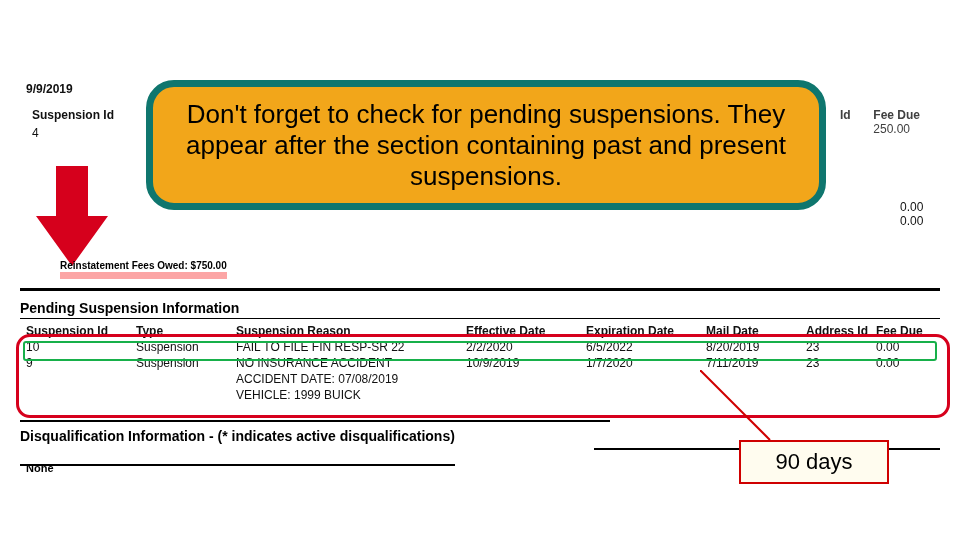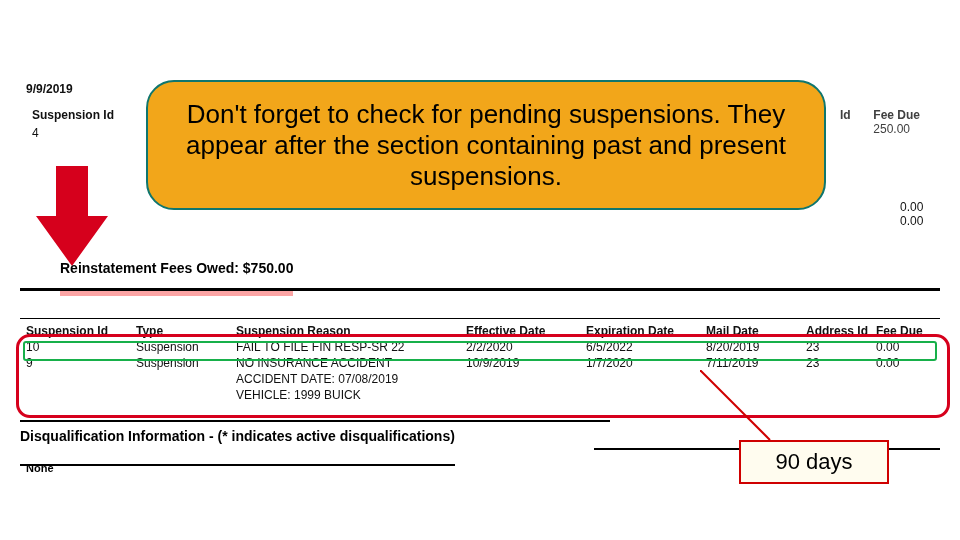--- a/index.html
+++ b/index.html
@@ -58,21 +58,21 @@
     color: #111;
     line-height: 14px;
   }
   .callout {
     position: absolute;
     top: 80px;
     left: 146px;
     width: 680px;
     height: 130px;
     background: #f2a61a;
-    border: 2px solid #0f766e;
+    border: 7px solid #0f766e;
     border-radius: 28px;
     display: flex;
     align-items: center;
     justify-content: center;
     text-align: center;
     font-family: "Segoe UI", Arial, sans-serif;
     font-size: 26px;
     font-weight: 400;
     color: #000;
     padding: 0 30px;
@@ -84,24 +84,24 @@
     left: 36px;
     width: 72px;
     height: 100px;
   }
   .arrow svg { width: 100%; height: 100%; }
 
   .fees-owed {
     position: absolute;
     top: 260px;
     left: 60px;
-    font-size: 14px;
+    font-size: 10px;
     font-weight: bold;
     border-bottom: 7px solid #fca5a5;
-    padding-bottom: 13px;
+    padding-bottom: 1px;
     display: inline-block;
   }
 
   .hr1 {
     position: absolute;
     top: 288px;
     left: 20px;
     width: 920px;
     height: 3px;
     background: #000;
@@ -244,20 +244,21 @@
 
   <div class="arrow">
     <svg viewBox="0 0 72 100">
       <path d="M20 0 H52 V50 H72 L36 100 L0 50 H20 Z" fill="#d6001c"></path>
     </svg>
   </div>
 
   <div class="fees-owed">Reinstatement Fees Owed: $750.00</div>
 
   <div class="hr1"></div>
+  <div class="section-pending">Pending Suspension Information</div>
   <div class="hr-mid"></div>
 
   <div class="table">
     <div class="row">
       <div class="c-id cell-header">Suspension Id</div>
       <div class="c-type cell-header">Type</div>
       <div class="c-reason cell-header">Suspension Reason</div>
       <div class="c-eff cell-header">Effective Date</div>
       <div class="c-exp cell-header">Expiration Date</div>
       <div class="c-mail cell-header">Mail Date</div>

